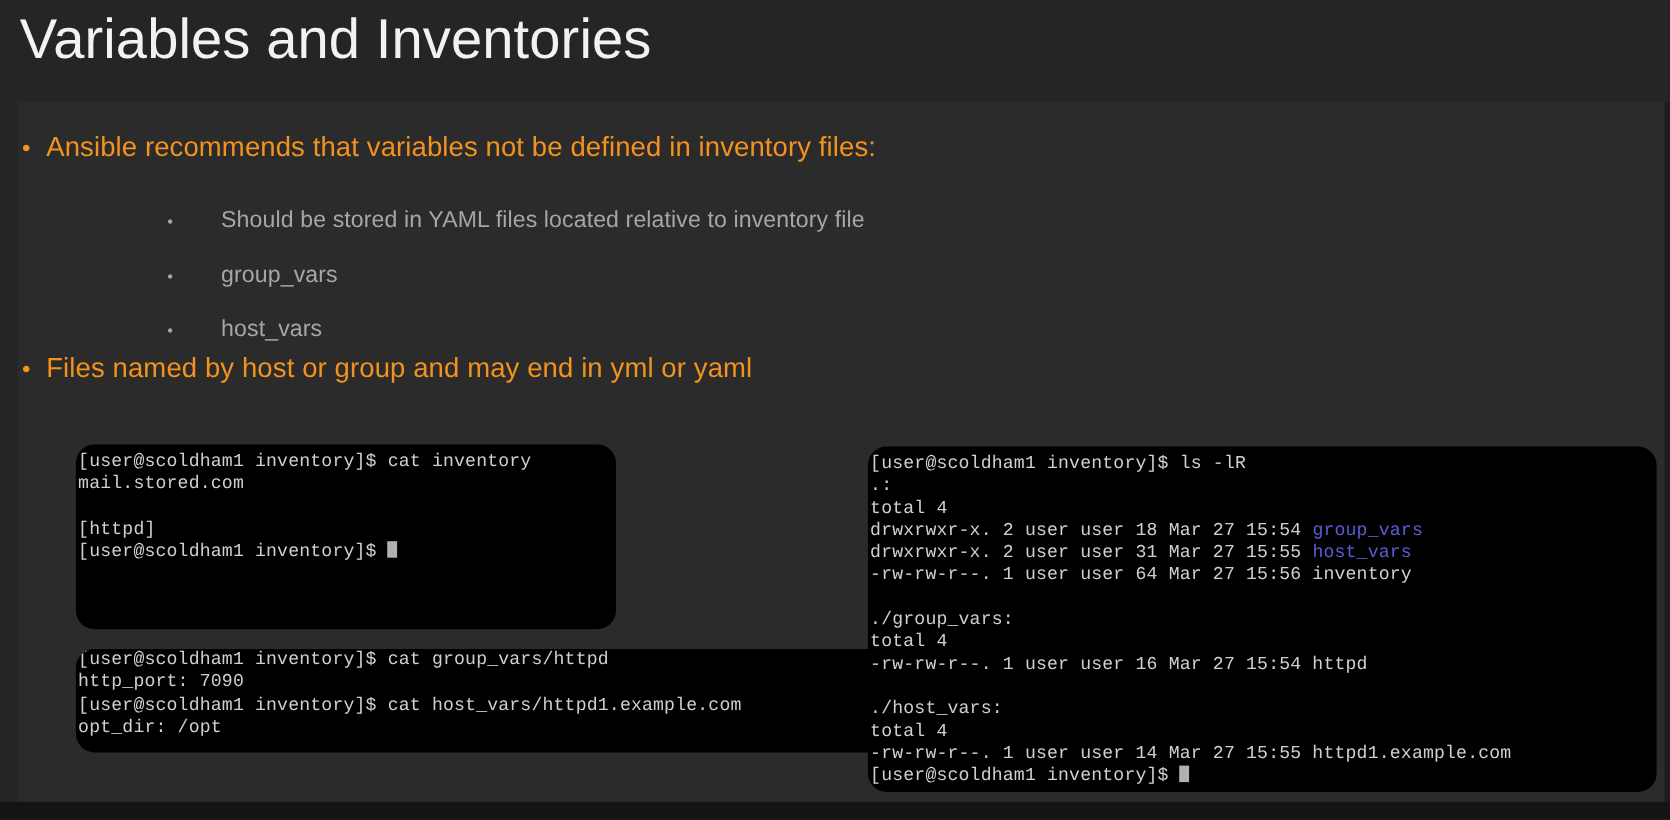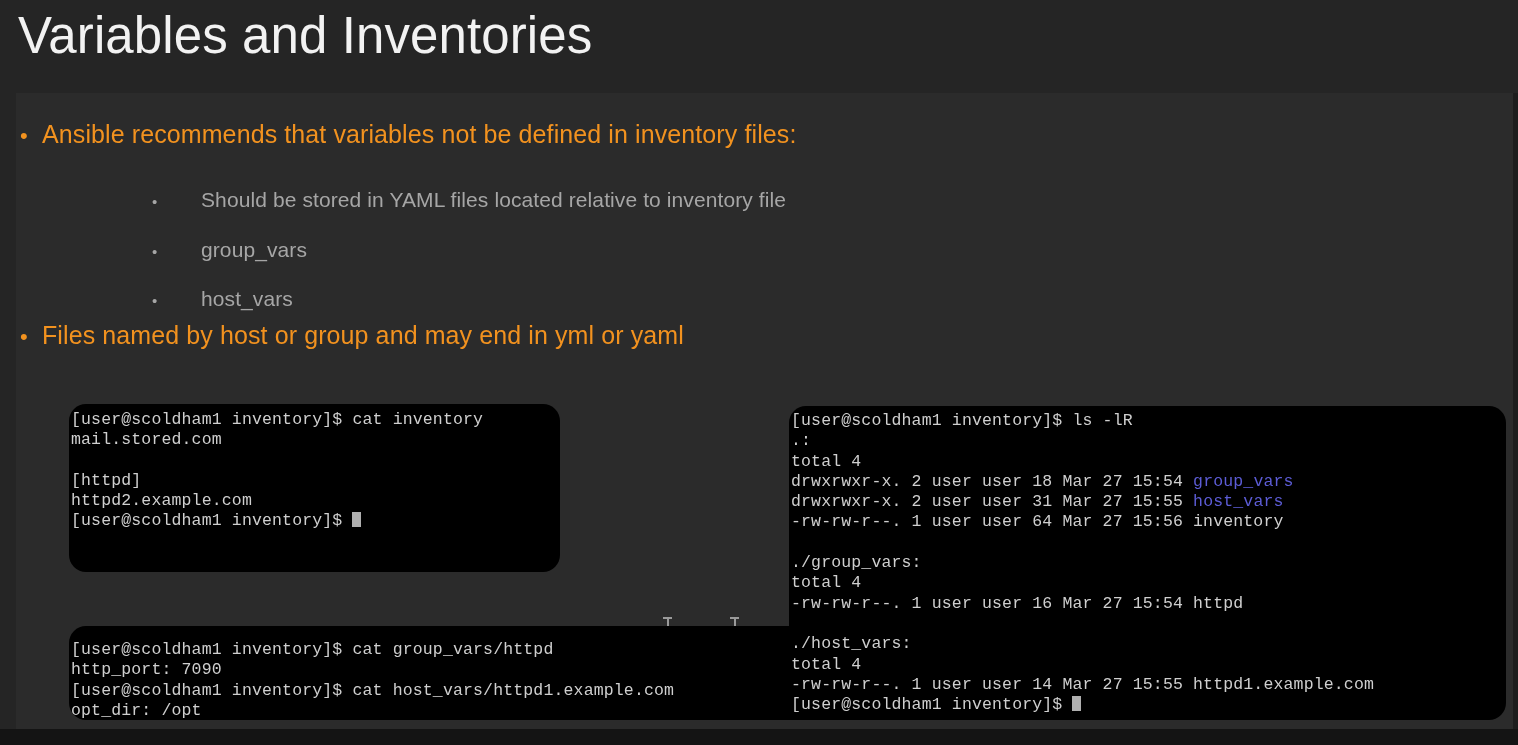--- a/index.html
+++ b/index.html
@@ -111,21 +111,21 @@
   .term .line { height:20.3px; }
   .term .blue { color:#5c5cd6; }
   .cursor-block {
     display:inline-block;
     width:9px; height:15px;
     background:#b0b0b0;
     vertical-align:-2px;
   }
 
   #term-cat-inventory { left:69px; top:404px; width:491px; height:168px; padding:6px 0 0 2px; }
-  #term-cat-vars      { left:69px; top:626px; width:838px; height:94px;  padding:14px 0 0 2px; }
+  #term-cat-vars      { left:69px; top:590px; width:838px; height:94px;  padding:0 0 0 2px; }
   #term-ls            { left:789px; top:406px; width:717px; height:314px; padding:5px 0 0 2px; }
 
   
   .clip-mark {
     position:absolute;
     width:2px; height:7px;
     background:#9a9a9a;
   }
   .clip-serif {
     position:absolute;
@@ -165,21 +165,21 @@
   <div class="bullet-l2" style="left:152px; top:287px;">
     <span class="dot">•</span>
     <span class="txt">host_vars</span>
   </div>
 
   <div class="bullet-l1" style="left:20px; top:321px;">
     <span class="dot">•</span>
     <span class="txt">Files named by host or group and may end in yml or yaml</span>
   </div>
 
-  <div class="term" id="term-cat-inventory"><div class="line">[user@scoldham1 inventory]$ cat inventory</div><div class="line">mail.stored.com</div><div class="line"></div><div class="line">[httpd]</div><div class="line">httpd2.example.com</div><div class="line">[user@scoldham1 inventory]$ <span class="cursor-block"></span></div></div>
+  <div class="term" id="term-cat-inventory"><div class="line">[user@scoldham1 inventory]$ cat inventory</div><div class="line">mail.stored.com</div><div class="line"></div><div class="line">[httpd]</div><div class="line">[user@scoldham1 inventory]$ <span class="cursor-block"></span></div></div>
 
   <div class="clip-mark" style="left:667px; top:619px;"></div>
   <div class="clip-serif" style="left:663px; top:617px;"></div>
   <div class="clip-mark" style="left:734px; top:619px;"></div>
   <div class="clip-serif" style="left:730px; top:617px;"></div>
 
   <div class="term" id="term-cat-vars"><div class="line">[user@scoldham1 inventory]$ cat group_vars/httpd</div><div class="line">http_port: 7090</div><div class="line">[user@scoldham1 inventory]$ cat host_vars/httpd1.example.com</div><div class="line">opt_dir: /opt</div></div>
 
   <div class="term" id="term-ls"><div class="line">[user@scoldham1 inventory]$ ls -lR</div><div class="line">.:</div><div class="line">total 4</div><div class="line">drwxrwxr-x. 2 user user 18 Mar 27 15:54 <span class="blue">group_vars</span></div><div class="line">drwxrwxr-x. 2 user user 31 Mar 27 15:55 <span class="blue">host_vars</span></div><div class="line">-rw-rw-r--. 1 user user 64 Mar 27 15:56 inventory</div><div class="line"></div><div class="line">./group_vars:</div><div class="line">total 4</div><div class="line">-rw-rw-r--. 1 user user 16 Mar 27 15:54 httpd</div><div class="line"></div><div class="line">./host_vars:</div><div class="line">total 4</div><div class="line">-rw-rw-r--. 1 user user 14 Mar 27 15:55 httpd1.example.com</div><div class="line">[user@scoldham1 inventory]$ <span class="cursor-block"></span></div></div>
 

